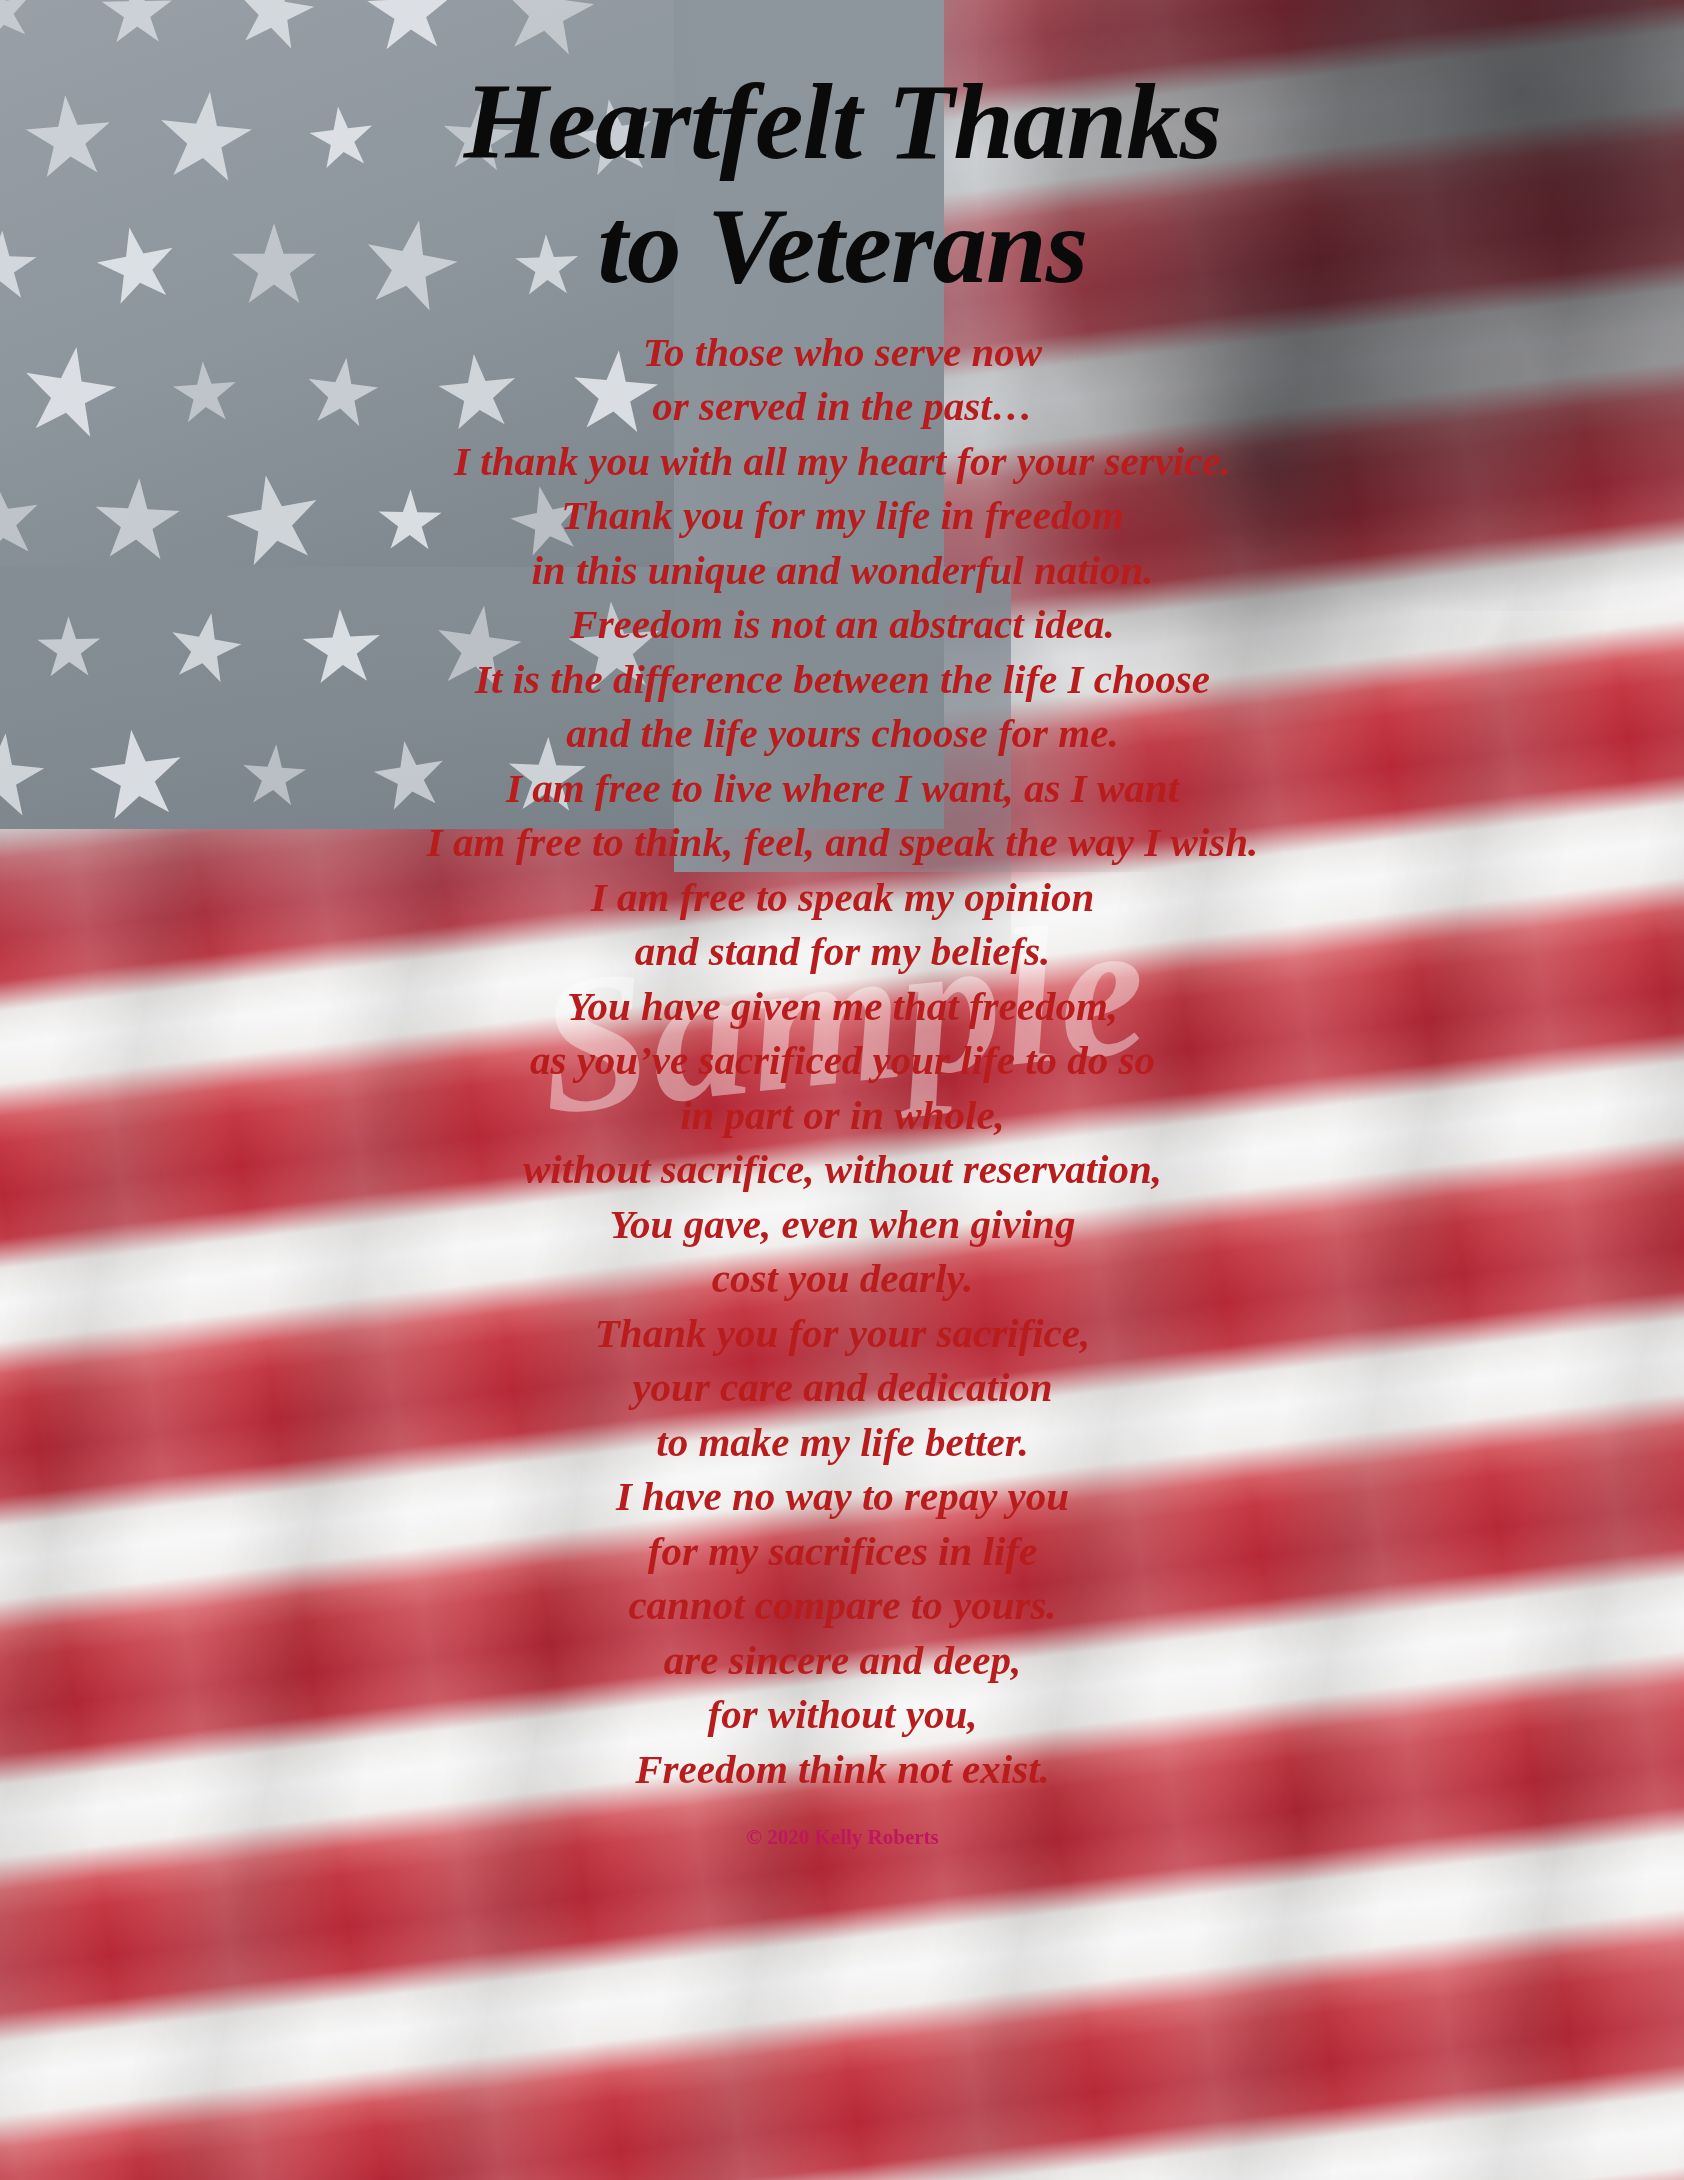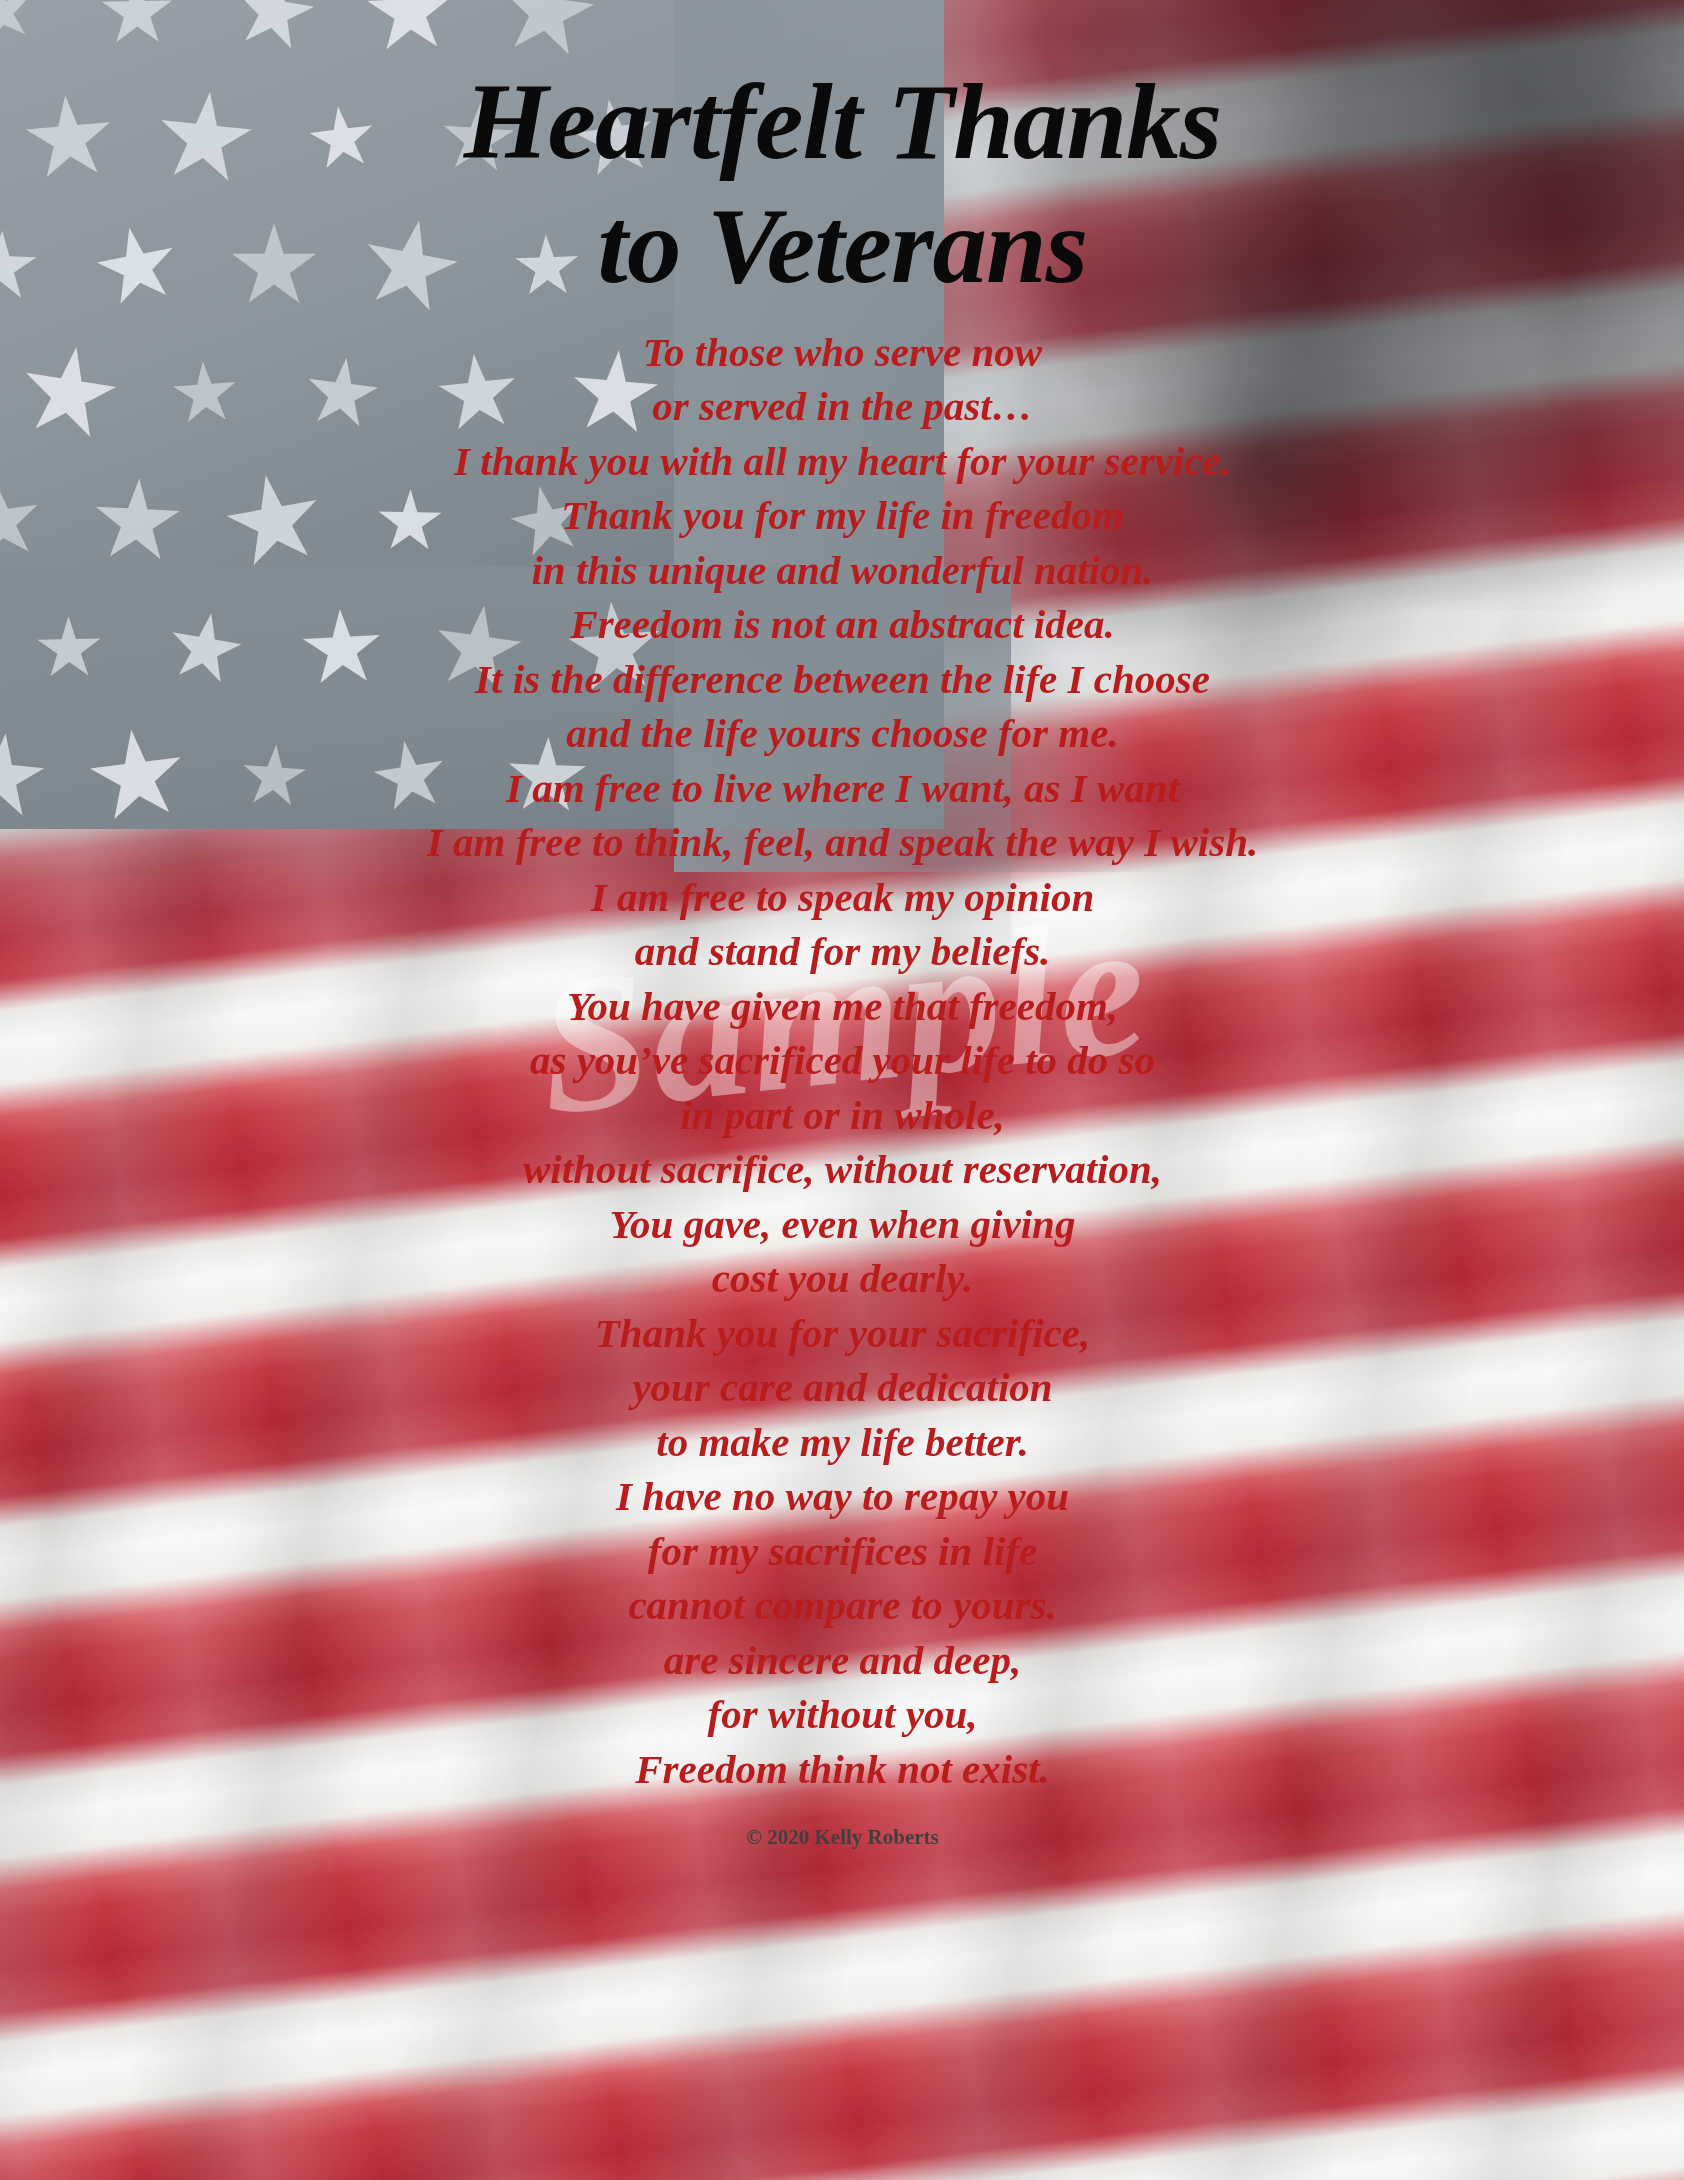--- a/index.html
+++ b/index.html
@@ -177,21 +177,21 @@
     line-height: 1.33;
     color: #b91c1c;
     width: 100%;
   }
   .poem .ln { display: block; white-space: nowrap; }
   .credit {
     margin-top: 29px;
     font-family: "Liberation Serif", serif;
     font-weight: bold;
     font-size: 21px;
-    color: #404040;
+    color: #be185d;
     text-align: center;
   }
 </style>
 </head>
 <body>
 
 <div class="page">
 
   <div class="flag-layer">
     <div class="stripes"></div>

